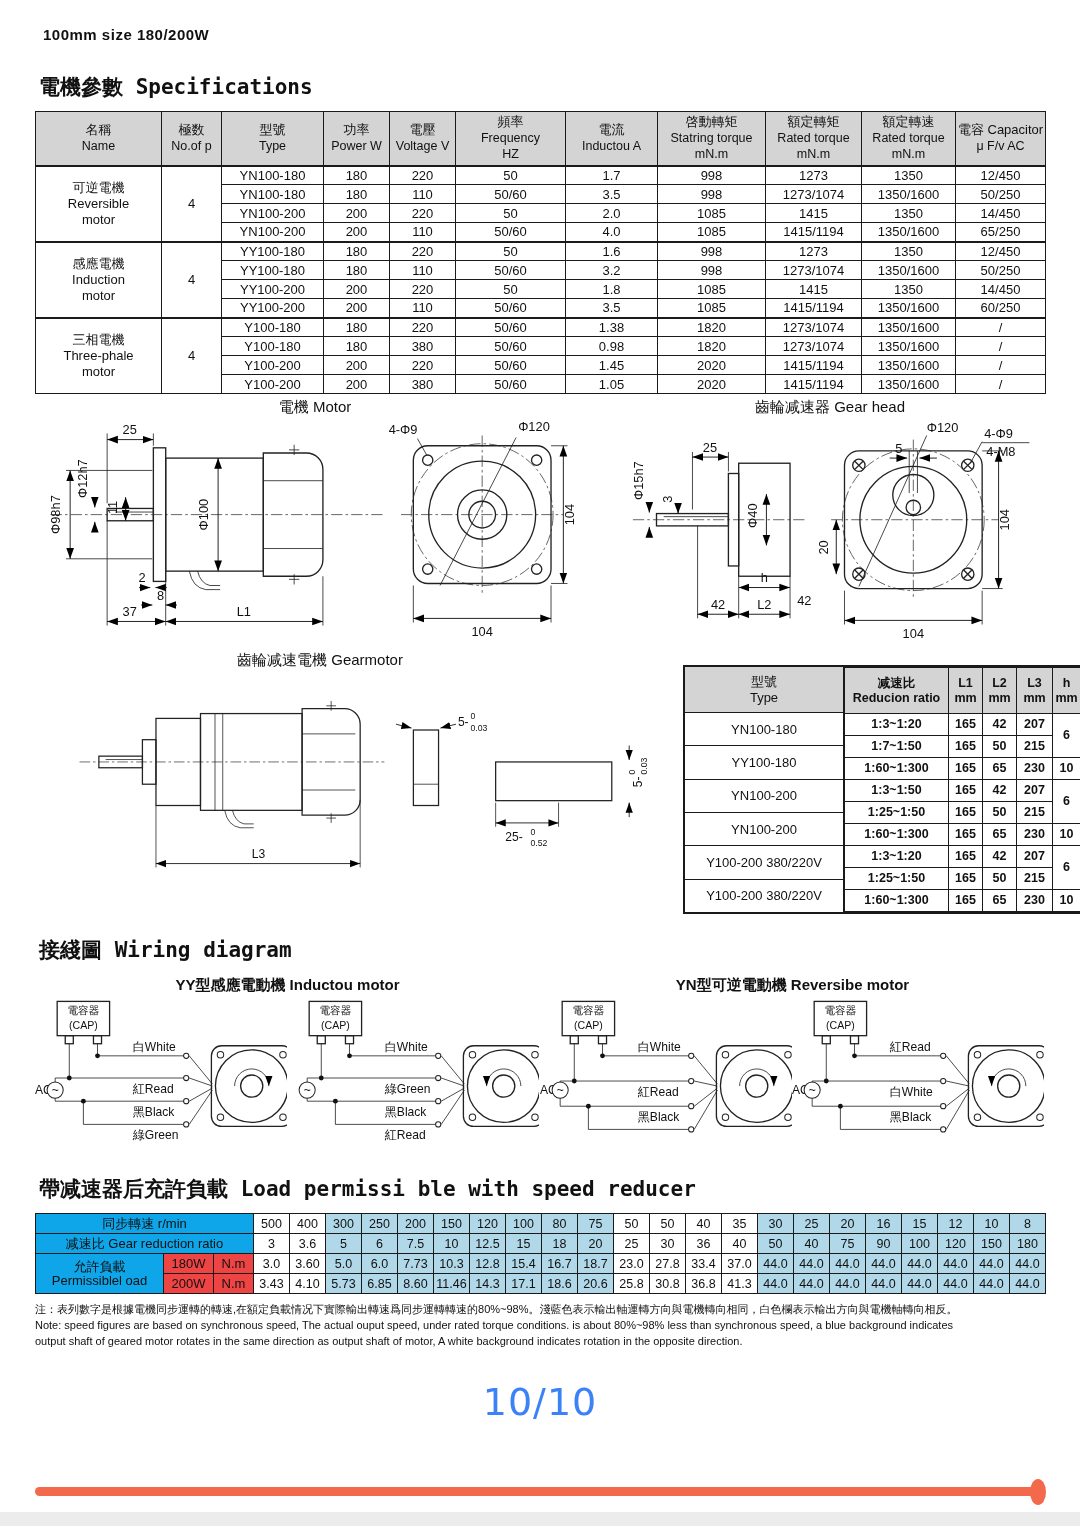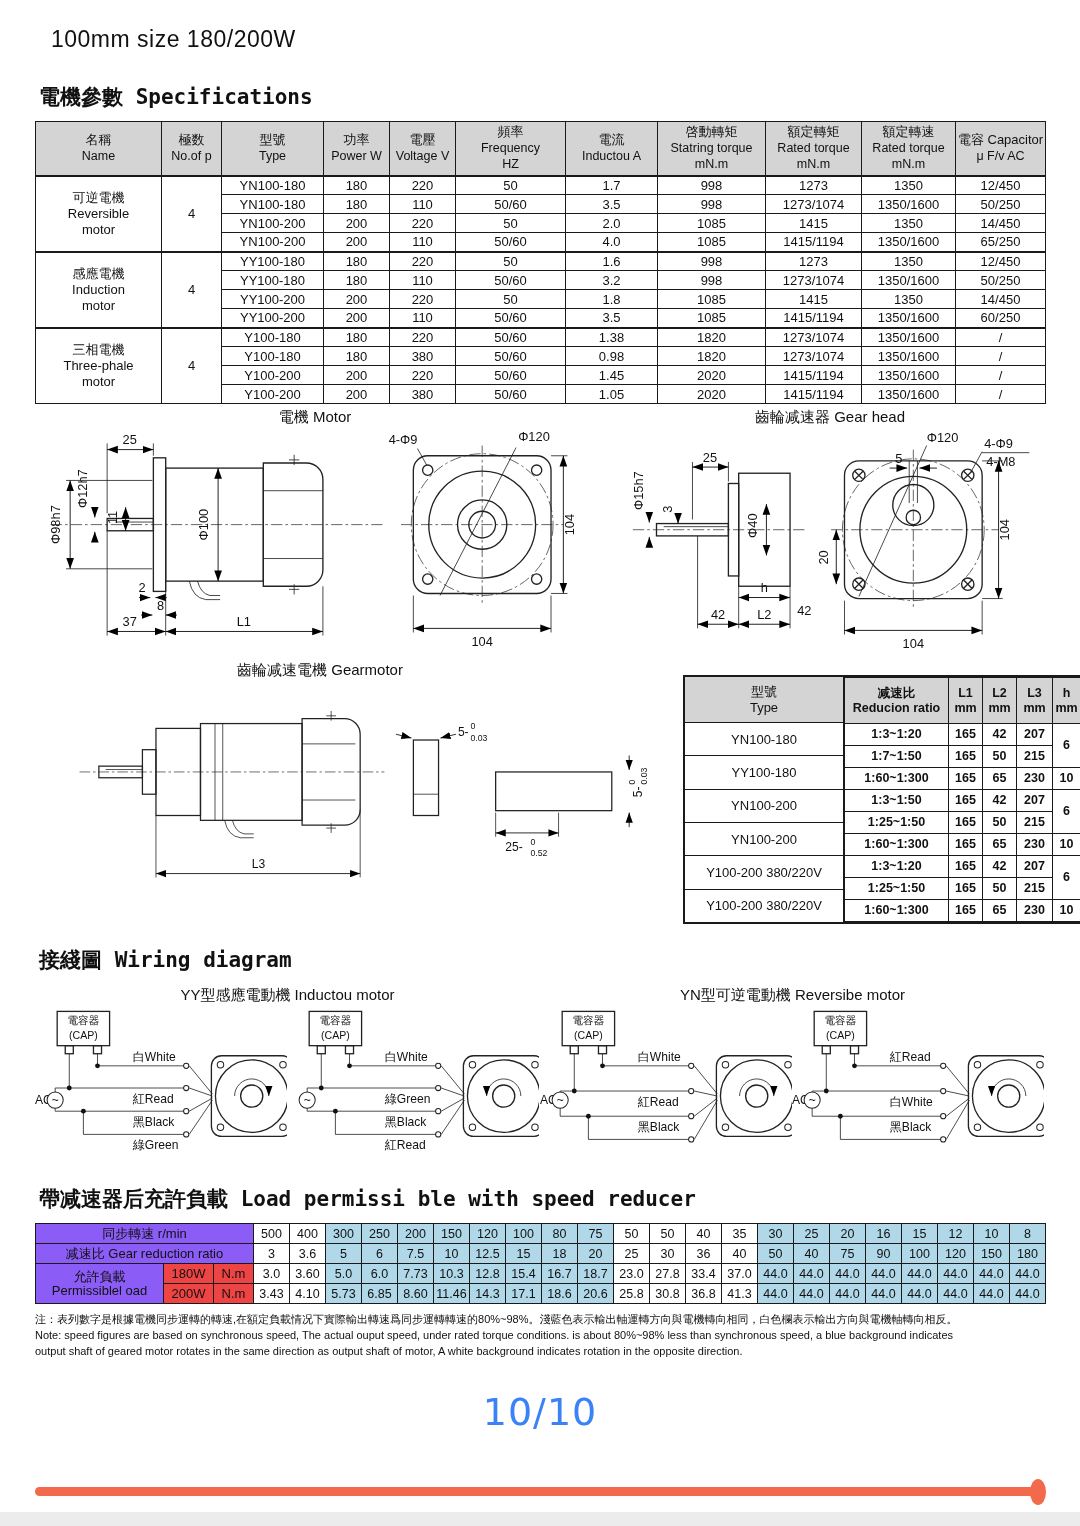--- a/index.html
+++ b/index.html
@@ -1,19 +1,19 @@
 <!DOCTYPE html>
 <html><head>
 <meta charset="utf-8">
 <style>
   * { margin:0; padding:0; box-sizing:border-box; }
   html,body { background:#fff; }
   body { width:1080px; height:1526px; position:relative; font-family:"Liberation Sans",sans-serif; color:#111; overflow:hidden; }
   .page { padding:22px 35px 0 35px; }
-  .doc-title { font-size:23px; font-weight:normal; margin:4px 0 30px 16px; letter-spacing:.5px; }
+  .doc-title { font-size:15px; font-weight:bold; margin:4px 0 30px 8px; letter-spacing:.5px; }
   .sec-heading { font-family:"DejaVu Sans Mono",monospace; font-weight:bold; font-size:21px; margin:0 0 10px 4px; }
   
   table.spec { width:1010px; border-collapse:collapse; table-layout:fixed; }
   .spec th,.spec td { border:1px solid #1a1a1a; text-align:center; font-size:13px; padding:0; height:19px; line-height:17px; overflow:hidden; }
   .spec thead th { background:#d4d4d4; font-weight:normal; height:54px; line-height:16px; }
   .spec thead .sub { font-size:12.5px; }
   .spec tbody tr.gstart td { border-top:2px solid #1a1a1a; }
   .spec td.grp { line-height:16px; }
   
   .dim-row { display:flex; align-items:flex-start; margin-top:4px; }
@@ -33,26 +33,26 @@
   .gearL { width:160px; border-right:1px solid #1a1a1a; display:flex; flex-direction:column; }
   .gearL .hd { height:46px; background:#d4d4d4; border-bottom:1px solid #1a1a1a; display:flex; flex-direction:column; justify-content:center; align-items:center; font-size:13px; line-height:16px; }
   .gearL .ty { flex:1; border-bottom:1px solid #1a1a1a; display:flex; align-items:center; justify-content:center; font-size:13px; }
   .gearL .ty:last-child { border-bottom:none; }
   table.gearR { border-collapse:collapse; width:238px; table-layout:fixed; }
   .gearR th,.gearR td { border:1px solid #1a1a1a; font-size:12.5px; font-weight:bold; text-align:center; height:22px; padding:0; line-height:15px; }
   .gearR thead th { background:#d4d4d4; height:46px; }
   
   .wir-row { display:flex; margin-top:2px; }
   .wir-half { width:505px; }
-  .wir-title { text-align:center; font-size:15px; margin:2px 0 2px 0; }
+  .wir-title { text-align:center; font-size:15px; margin:2px 0 2px 0;font-weight:bold; }
   .wir-pair { display:flex; }
   
   table.load { width:1010px; border-collapse:collapse; table-layout:fixed; margin-top:6px; }
   .load td { border:1px solid #1a1a1a; font-size:12.5px; text-align:center; height:20px; padding:0; line-height:14px; }
-  .load td.lbl { background:#8b5cf6; font-size:13px; }
+  .load td.lbl { background:#0ea5e9; font-size:13px; }
   .load td.slbl { background:#ef4444; font-size:13px; }
   .load td.hl { background:#b0d8e9; }
   
   .note { width:1015px; font-size:11px; line-height:1.45; margin-top:8px; }
   .pagenum { text-align:center; font-size:38px; font-family:"DejaVu Sans",sans-serif; color:#3b82f6; margin-top:30px; letter-spacing:1px; }
   .footer { position:absolute; left:35px; right:38px; bottom:30px; height:9px; }
   .footer .bar { position:absolute; left:0; right:6px; top:0; height:9px; background:#f2694c; border-radius:5px; }
   .footer .dot { position:absolute; right:-4px; top:-8px; width:16px; height:26px; background:#f2694c; border-radius:50%; }
   .scan-edge { position:absolute; bottom:0; left:0; width:100%; height:14px; background:#ececec; }
 </style>

